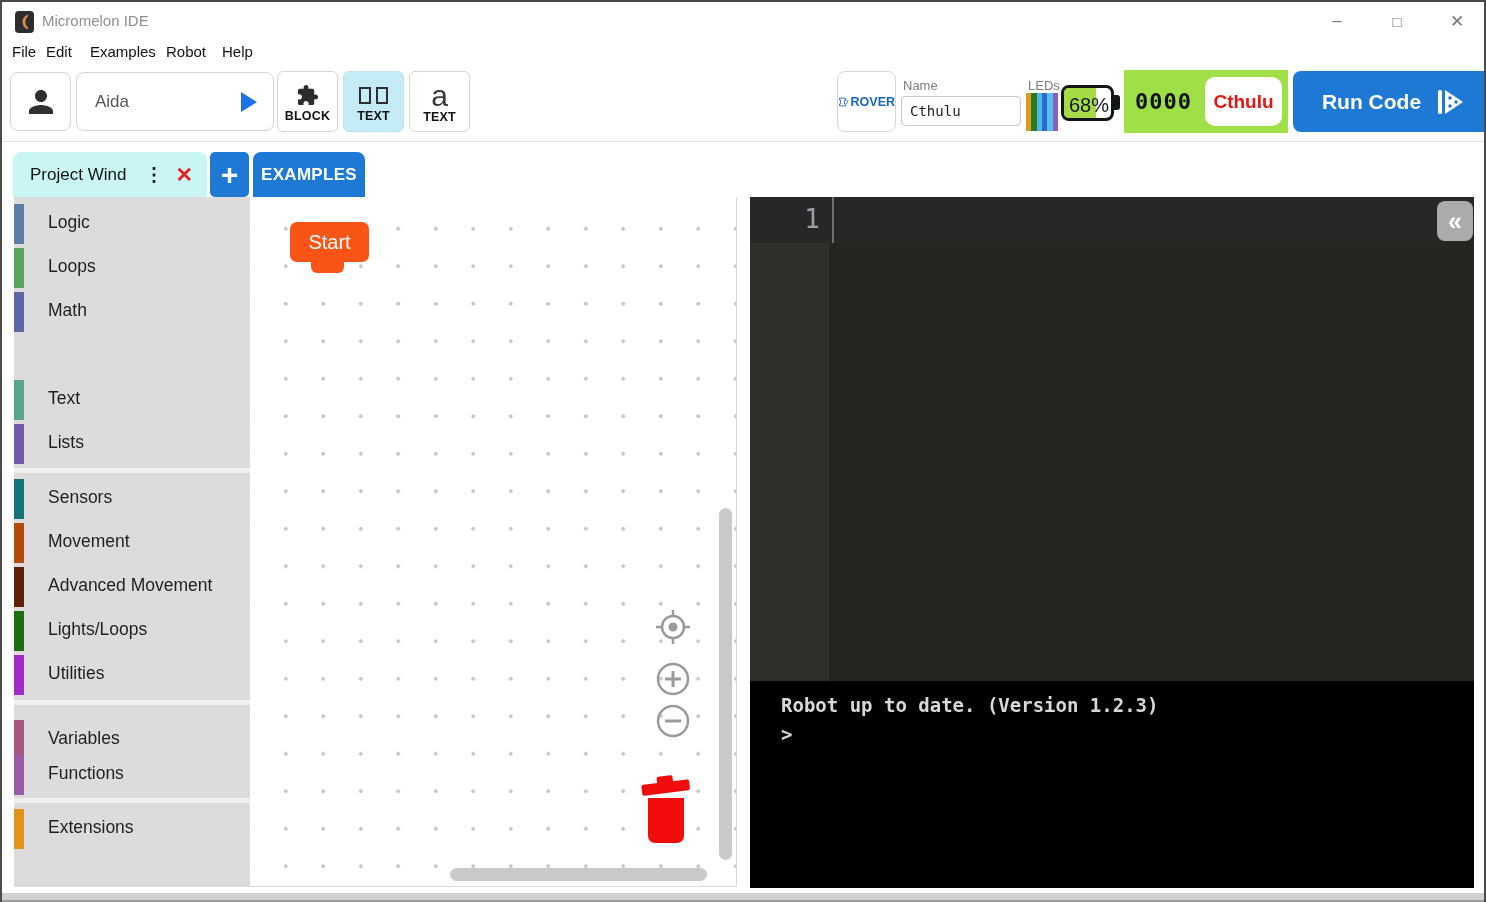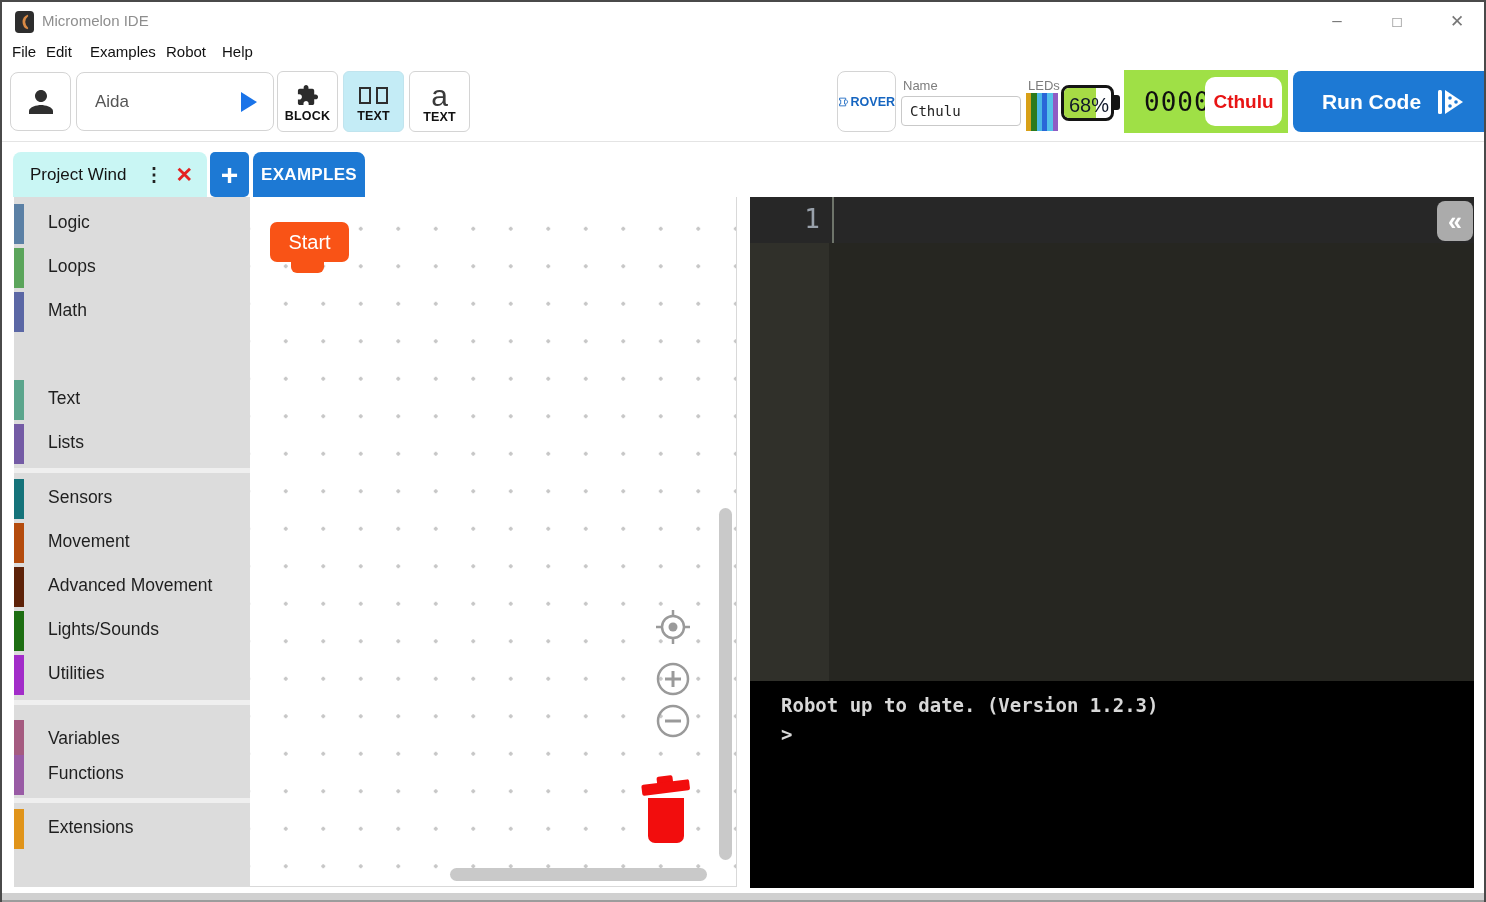--- a/index.html
+++ b/index.html
@@ -49,21 +49,21 @@
   .name-input { position:absolute; left:899px; top:31px; width:120px; height:30px; border:1px solid #c9c9c9; border-radius:4px; padding-left:8px; font-family:"DejaVu Sans Mono", monospace; font-size:14px; color:#222; }
   .leds-label { left:1026px; top:13px; }
   .led-strip { position:absolute; left:1024px; top:28px; width:32px; height:38px; display:flex; cursor:pointer; }
   .led-strip span { flex:1; height:100%; }
   .battery { position:absolute; left:1059px; top:20px; width:53px; height:36px; border:3px solid #141414; border-radius:8px; background:#fff; overflow:hidden; }
   .battery-fill { position:absolute; left:0; top:0; height:100%; width:68%; background:#a6db45; }
   .battery-text { position:absolute; left:5px; top:6px; font-size:20px; color:#0f172a; }
   .battery-knob { position:absolute; left:1112px; top:30px; width:6px; height:15px; background:#141414; border-radius:0 3px 3px 0; }
 
   .link-panel { position:absolute; left:1122px; top:5px; width:164px; height:63px; background:#9fe046; display:flex; align-items:center; }
-  .pairing-code { margin-left:20px; font-family:"DejaVu Sans Mono", monospace; font-weight:400; font-size:26px; color:#101010; letter-spacing:1px; }
+  .pairing-code { margin-left:11px; font-family:"DejaVu Sans Mono", monospace; font-weight:700; font-size:22px; color:#101010; letter-spacing:1px; }
   .unlink-btn { position:absolute; left:81px; top:7px; width:77px; height:49px; background:#fff; border:none; border-radius:10px; font-family:"Liberation Sans", sans-serif; font-size:19px; font-weight:800; color:#e81414; cursor:pointer; }
   .run-btn { position:absolute; left:1291px; top:6px; width:201px; height:61px; background:#1d79d4; border:none; border-radius:8px; display:flex; align-items:center; justify-content:center; gap:14px; cursor:pointer; }
   .run-label { color:#fff; font-size:21px; font-weight:800; font-family:"Liberation Sans", sans-serif; }
 
   
   .tabbar { position:absolute; left:2px; top:142px; width:1482px; height:55px; background:#fff; }
   .project-tab { position:absolute; left:11px; top:10px; width:194px; height:45px; background:#c9f6f4; border-radius:8px 8px 0 0; display:flex; align-items:center; cursor:pointer; }
   .project-tab-label { margin-left:17px; font-size:17px; color:#141414; flex:1; }
   .tab-kebab { font-size:19px; font-weight:700; color:#222; padding:0 6px; cursor:pointer; letter-spacing:0; }
   .tab-close { font-size:21px; font-weight:800; color:#e32222; padding:0 14px 0 6px; cursor:pointer; }
@@ -75,21 +75,21 @@
   .cat-item { position:absolute; left:0; width:236px; height:40px; cursor:pointer; }
   .cat-chip { position:absolute; left:0; top:0; width:10px; height:40px; }
   .cat-label { position:absolute; left:34px; top:8px; font-size:17.5px; color:#1f1f1f; }
   .cat-sep { position:absolute; left:0; width:236px; height:5px; background:#efefef; }
 
   
   .canvas { position:absolute; left:250px; top:197px; width:487px; height:690px; background:#fff;
             border-right:1px solid #d9d9d9; border-bottom:1px solid #d9d9d9;
             background-image:radial-gradient(circle, #c7c7c7 1.6px, transparent 1.7px);
             background-size:37.5px 37.5px; background-position:17px 13px; }
-  .start-block { position:absolute; left:20px; top:25px; width:79px; height:40px; background:#f95316; border-radius:7px; display:flex; align-items:center; justify-content:center; cursor:pointer; }
+  .start-block { position:absolute; left:40px; top:25px; width:79px; height:40px; background:#f95316; border-radius:7px; display:flex; align-items:center; justify-content:center; cursor:pointer; }
   .start-label { color:#fff; font-size:20px; }
   .start-notch { position:absolute; left:21px; top:39px; width:33px; height:12px; background:#f95316; border-radius:0 0 6px 6px; }
   .ws-ctrl { position:absolute; cursor:pointer; }
   .ws-crosshair { left:404px; top:411px; }
   .ws-zoomin { left:406px; top:465px; }
   .ws-zoomout { left:406px; top:507px; }
   .ws-trash { left:388px; top:573px; }
   .v-scroll { position:absolute; left:469px; top:311px; width:13px; height:352px; background:#c9c9c9; border-radius:7px; cursor:pointer; }
   .h-scroll { position:absolute; left:200px; top:671px; width:257px; height:13px; background:#c9c9c9; border-radius:7px; cursor:pointer; }
 
@@ -246,21 +246,21 @@
     <div class="cat-item" style="top:326px">
       <span class="cat-chip" style="background: rgb(180, 75, 13);"></span>
       <span class="cat-label">Movement</span>
     </div>
     <div class="cat-item" style="top:370px">
       <span class="cat-chip" style="background: rgb(93, 34, 8);"></span>
       <span class="cat-label">Advanced Movement</span>
     </div>
     <div class="cat-item" style="top:414px">
       <span class="cat-chip" style="background: rgb(29, 110, 18);"></span>
-      <span class="cat-label">Lights/Sounds</span>
+      <span class="cat-label">Lights/Loops</span>
     </div>
     <div class="cat-item" style="top:458px">
       <span class="cat-chip" style="background: rgb(162, 44, 201);"></span>
       <span class="cat-label">Utilities</span>
     </div>
     <div class="cat-sep" style="top:503px"></div>
     <div class="cat-item" style="top:523px">
       <span class="cat-chip" style="background: rgb(165, 91, 128);"></span>
       <span class="cat-label">Variables</span>
     </div>

